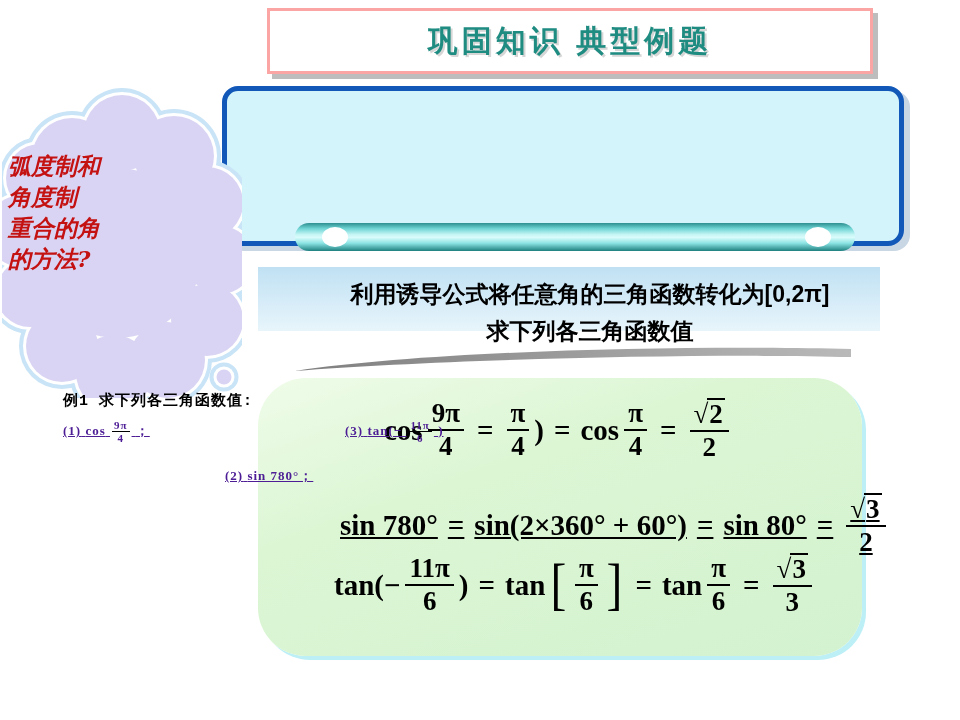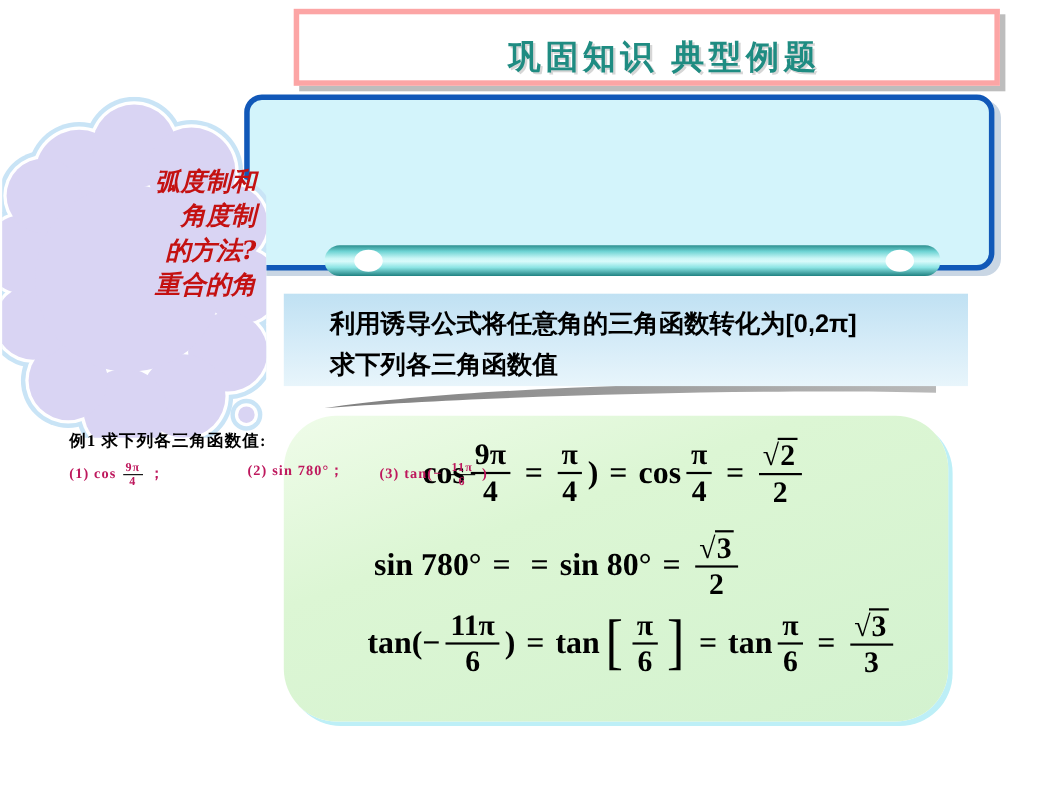--- a/index.html
+++ b/index.html
@@ -1,74 +1,74 @@
 <!DOCTYPE html>
 <html><head>
 <meta charset="utf-8">
 <style>
   html,body{margin:0;padding:0;background:#fff;}
   #slide{position:relative;width:960px;height:720px;background:#ffffff;overflow:hidden;
          font-family:"Liberation Sans",sans-serif;}
 
   
   .title-box{position:absolute;left:267px;top:8px;width:600px;height:60px;
-    background:#ffffff;border:5px solid #fca5a5;box-shadow:5px 5px 0 #bdbdbd;
-    display:flex;align-items:flex-end;justify-content:center;padding-left:32px;}
+    background:#ffffff;border:3px solid #fca5a5;box-shadow:5px 5px 0 #bdbdbd;
+    display:flex;align-items:center;justify-content:center;}
   .title-text{font-size:30px;font-weight:bold;color:#1f8c82;letter-spacing:4px;
     text-shadow:2px 2px 0 #d6d6d6;font-family:"Liberation Sans",sans-serif;}
 
   
   .content-panel{position:absolute;left:222px;top:86px;width:672px;height:150px;
     background:#d3f4fb;border:5px solid #1158b8;border-radius:16px;
     box-shadow:6px 5px 0 #c9d6e4;}
 
   
   .pill{position:absolute;left:295px;top:223px;width:560px;height:28px;border-radius:14px;
     background:linear-gradient(180deg,#2d8f8f 0%,#6fd4d4 20%,#c9f6f6 42%,#d9fbfb 52%,#8ce4e4 72%,#1e8080 100%);
     z-index:5;}
   .pill-dot{position:absolute;top:4px;width:26px;height:20px;border-radius:50%;background:#ffffff;}
   .pill-dot.left{left:27px;}
   .pill-dot.right{left:510px;}
 
   
-  .callout{position:absolute;left:258px;top:267px;width:622px;height:84px;
+  .callout{position:absolute;left:258px;top:267px;width:622px;height:64px;
     background:linear-gradient(180deg,#c0e1f3 0%,#d6ecf8 55%,#e8f5fb 100%);
-    z-index:2;}
+    z-index:2;text-align:center;}
   .callout-inner{padding:9px 0 0 42px;font-size:23px;font-weight:bold;color:#000;
     line-height:37px;font-family:"Liberation Sans",sans-serif;}
 
   .swoosh{position:absolute;left:295px;top:342px;z-index:1;}
 
   
   .cloud-svg{position:absolute;left:2px;top:88px;z-index:1;}
-  .bubble-text{position:absolute;left:8px;top:150px;width:225px;z-index:2;text-align:right;
+  .bubble-text{position:absolute;left:8px;top:150px;width:225px;z-index:2;text-align:left;
     color:#c41111;font-family:"DejaVu Serif",serif;font-style:italic;font-weight:bold;
     font-size:23px;line-height:31px;}
 
   
   .example-heading{position:absolute;left:63px;top:391px;z-index:4;
-    font-family:Liberation Serif, serif;font-weight:bold;font-size:15px;color:#000;letter-spacing:1px;}
+    font-family:Liberation Mono, monospace;font-weight:bold;font-size:15px;color:#000;letter-spacing:1px;}
   .q{position:absolute;top:419px;z-index:4;font-family:"Liberation Serif",serif;
-    font-weight:bold;font-size:13px;color:#be185d;letter-spacing:1px;white-space:nowrap;}
-  .q1{left:63px;} .q2{left:225px;} .q3{left:345px;}
+    font-weight:bold;font-size:13px;color:#4c1d95;letter-spacing:1px;white-space:nowrap;text-decoration:underline;}
+  .q1{left:63px;} .q2{left:225px;margin-top:48px;} .q3{left:345px;}
   .sfrac{display:inline-block;text-align:center;vertical-align:middle;font-size:11px;line-height:1.1;margin:0 2px;}
   .sfrac .n{display:block;border-bottom:1px solid #000;padding:0 2px;}
   .sfrac .d{display:block;}
 
   
   .solution-panel{position:absolute;left:258px;top:378px;width:604px;height:278px;
     border-radius:48px;z-index:1;
     background:linear-gradient(160deg,#effce9 0%,#dcf6d4 35%,#d3f2cf 100%);
     box-shadow:4px 4px 0 #bdeff7;}
 
   
   .mline{position:absolute;display:flex;align-items:center;z-index:3;color:#000;
     font-family:"Liberation Serif",serif;font-weight:bold;font-size:29px;white-space:nowrap;}
   .mline-1{left:383px;top:398px;}
-  .mline-2{left:339px;top:482px;}
+  .mline-2{left:339px;top:493px;text-decoration:underline;}
   .mline-3{left:333px;top:553px;}
   .mtok{margin:0 1px;}
   .mop{margin:0 9px;}
   .mbig{font-size:56px;font-weight:400;line-height:0.85;margin:0 3px;transform:scaleX(0.85);}
   .frac{display:inline-flex;flex-direction:column;align-items:center;text-align:center;
     font-size:27px;line-height:1.08;margin:0 4px;vertical-align:middle;}
   .frac .num{border-bottom:2px solid #000;padding:0 4px 1px;display:flex;align-items:flex-end;}
   .frac .den{padding-top:1px;}
   .rsym{margin-right:-1px;}
   .rval{border-top:2px solid #000;padding:0 2px;}
@@ -132,22 +132,22 @@
       <circle cx="28" cy="205" r="34" fill="#d9d4f3"></circle>
       <circle cx="20" cy="143" r="36" fill="#d9d4f3"></circle>
       <circle cx="38" cy="90" r="34" fill="#d9d4f3"></circle>
       <circle cx="115" cy="165" r="85" fill="#d9d4f3"></circle>
       <circle cx="195" cy="260" r="11" fill="#d9d4f3"></circle>
       <circle cx="222" cy="289" r="7.5" fill="#d9d4f3"></circle>
     </svg>
   <div class="bubble-text">
     <div>弧度制和</div>
     <div>角度制</div>
+    <div>重合的角</div>
     <div>的方法?</div>
-    <div>重合的角</div>
   </div>
 
   <div class="callout">
     <div class="callout-inner">
       <div>利用诱导公式将任意角的三角函数转化为[0,2π]</div>
       <div>求下列各三角函数值</div>
     </div>
   </div>
 
   <svg class="swoosh" width="556" height="30" viewBox="0 0 556 30">
@@ -206,20 +206,21 @@
         <span class="num">
           <span class="rsym">√</span>
           <span class="rval">2</span>
         </span>
         <span class="den">2</span>
       </span>
     </div>
   <div class="mline mline-2">
       <span class="mtok">sin 780°</span>
       <span class="mop">=</span>
+      <span class="mtok">sin(2×360° + 60°)</span>
       <span class="mop">=</span>
       <span class="mtok">sin 80°</span>
       <span class="mop">=</span>
       <span class="frac">
         <span class="num">
           <span class="rsym">√</span>
           <span class="rval">3</span>
         </span>
         <span class="den">2</span>
       </span>

